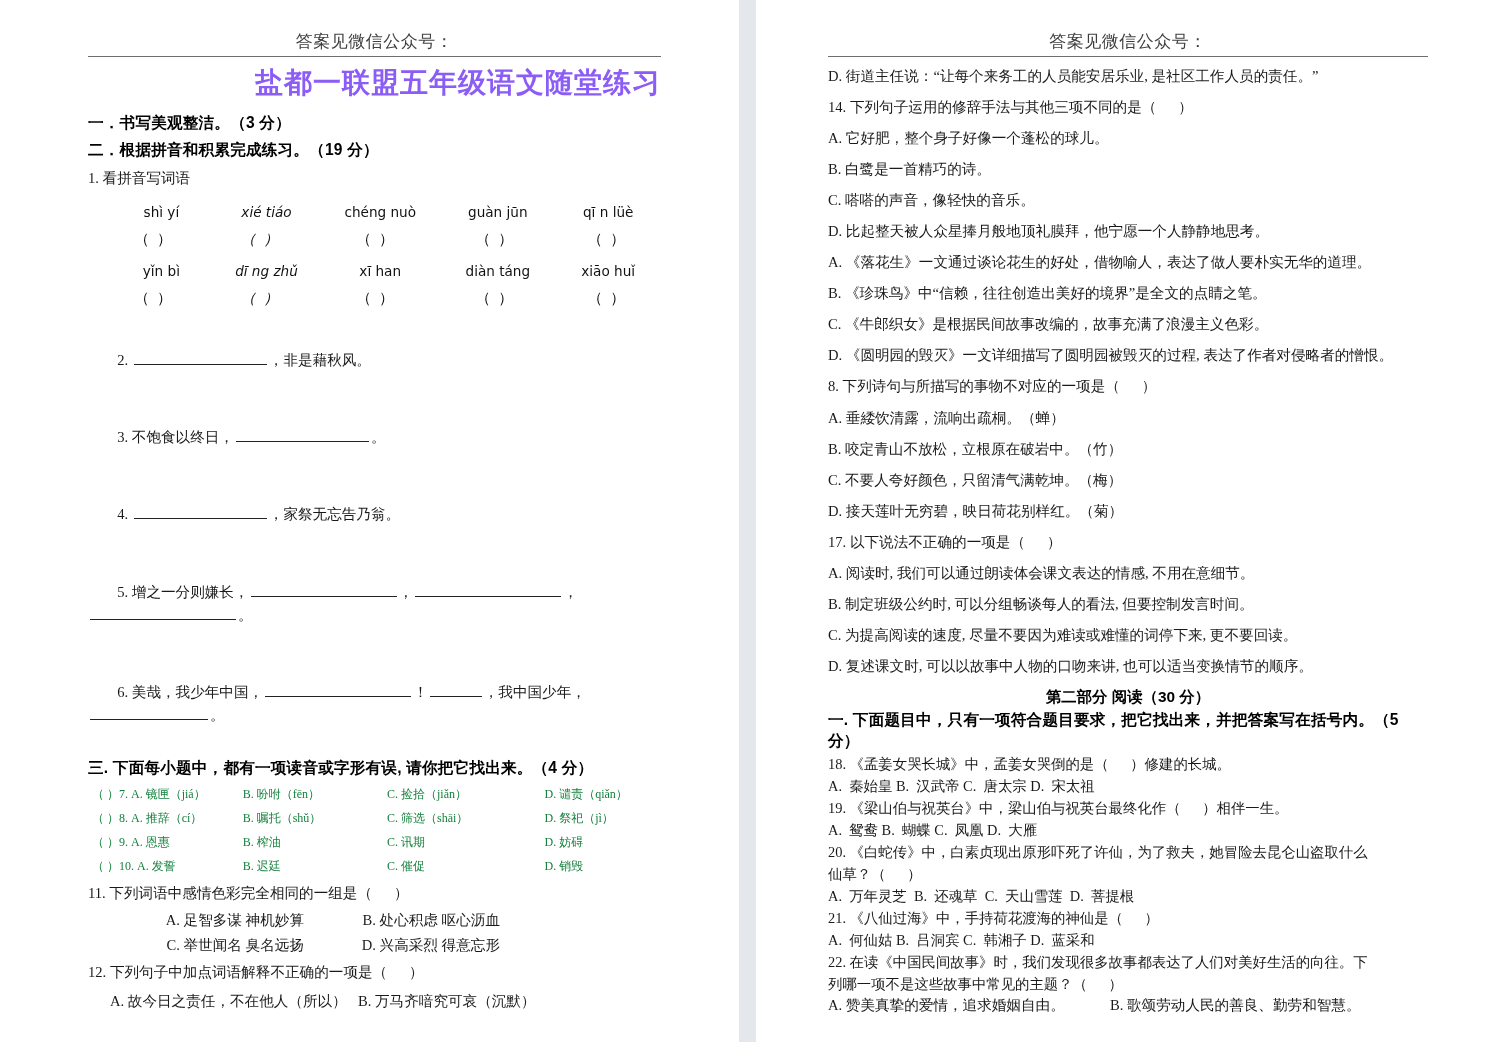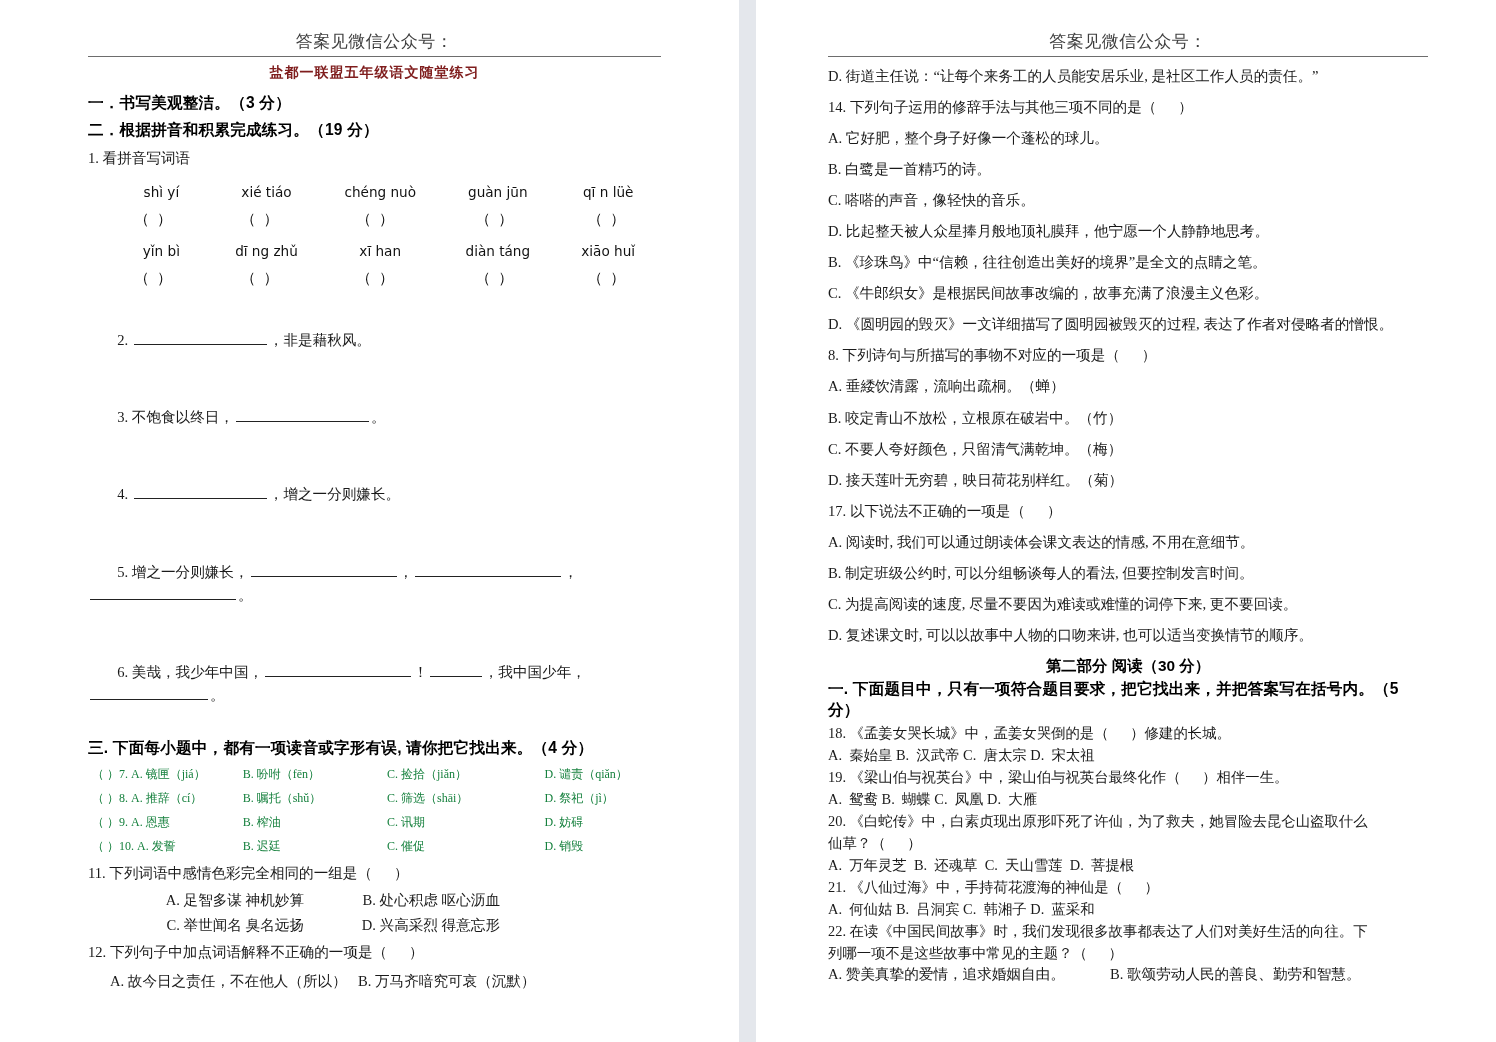--- a/index.html
+++ b/index.html
@@ -40,26 +40,26 @@
     font-family: "Liberation Serif", "DejaVu Serif", serif;
   }
   .hr-rule {
     border: 0;
     border-top: 1.4px solid #6d6d6d;
     margin: 0 0 7px 0;
   }
 
   
   .exam-title {
-    text-align: center;
-    font-size: 14px;
+    text-align: right;
+    font-size: 28px;
     font-weight: bold;
     letter-spacing: 1px;
     margin: 7px 0 11px 0;
-    color: #7f1d1d;
+    color: #8b5cf6;
     font-family: "Liberation Serif", "DejaVu Serif", serif;
   }
 
   
   .sec-head {
     font-weight: bold;
     font-size: 15.6px;
     color: #000;
     margin: 5px 0 6px 0;
     letter-spacing: .2px;
@@ -89,21 +89,21 @@
   .paren-row {
     display: flex;
     font-size: 15px;
     color: #111;
     margin-top: 10px;
     padding-left: 14px;
     font-family: "Liberation Serif", serif;
   }
   .paren-row .cell { text-align: center; letter-spacing: 2px; }
   .w1 { width: 107px; }
-  .w2 { width: 112px; }
+  .w2 { width: 112px; font-style: italic; }
   .w3 { width: 125px; }
   .w4 { width: 120px; }
   .w5 { width: 110px; }
 
   
   .blank {
     display: inline-block;
     border-bottom: 1.1px solid #222;
     vertical-align: baseline;
     height: 15px;
@@ -183,21 +183,21 @@
         <div class="cell w5">（        ）</div>
       </div>
 
       <div class="line sp" style="margin-top:18px;">
         <span>2. </span><span class="blank bl-lg"></span><span>，非是藉秋风。</span>
       </div>
       <div class="line sp">
         <span>3. 不饱食以终日，</span><span class="blank bl-lg"></span><span>。</span>
       </div>
       <div class="line sp">
-        <span>4. </span><span class="blank bl-lg"></span><span>，增之一分则嫌长。</span>
+        <span>4. </span><span class="blank bl-lg"></span><span>，家祭无忘告乃翁。</span>
       </div>
       <div class="line sp">
         <span>5. 增之一分则嫌长，</span><span class="blank bl-xl"></span><span>，</span><span class="blank bl-xl"></span><span>，</span><span class="blank bl-xl"></span><span>。</span>
       </div>
       <div class="line sp">
         <span>6. 美哉，我少年中国，</span><span class="blank bl-xl"></span><span>！</span><span class="blank bl-sm"></span><span>，我中国少年，</span><span class="blank bl-md"></span><span>。</span>
       </div>
 
       <div class="sec-head tight">三. 下面每小题中，都有一项读音或字形有误, 请你把它找出来。（4 分）</div>
 
@@ -255,20 +255,21 @@
       <hr class="hr-rule">
 
       <div class="line sp">D. 街道主任说：“让每个来务工的人员能安居乐业, 是社区工作人员的责任。”</div>
 
       <div class="line sp">14. 下列句子运用的修辞手法与其他三项不同的是（      ）</div>
       <div class="line sp">A. 它好肥，整个身子好像一个蓬松的球儿。</div>
       <div class="line sp">B. 白鹭是一首精巧的诗。</div>
       <div class="line sp">C. 嗒嗒的声音，像轻快的音乐。</div>
       <div class="line sp">D. 比起整天被人众星捧月般地顶礼膜拜，他宁愿一个人静静地思考。</div>
 
+      <div class="line sp">A. 《落花生》一文通过谈论花生的好处，借物喻人，表达了做人要朴实无华的道理。</div>
       <div class="line sp">B. 《珍珠鸟》中“信赖，往往创造出美好的境界”是全文的点睛之笔。</div>
       <div class="line sp">C. 《牛郎织女》是根据民间故事改编的，故事充满了浪漫主义色彩。</div>
       <div class="line sp">D. 《圆明园的毁灭》一文详细描写了圆明园被毁灭的过程, 表达了作者对侵略者的憎恨。</div>
 
       <div class="line sp">8. 下列诗句与所描写的事物不对应的一项是（      ）</div>
       <div class="line sp">A. 垂緌饮清露，流响出疏桐。（蝉）</div>
       <div class="line sp">B. 咬定青山不放松，立根原在破岩中。（竹）</div>
       <div class="line sp">C. 不要人夸好颜色，只留清气满乾坤。（梅）</div>
       <div class="line sp">D. 接天莲叶无穷碧，映日荷花别样红。（菊）</div>
 

